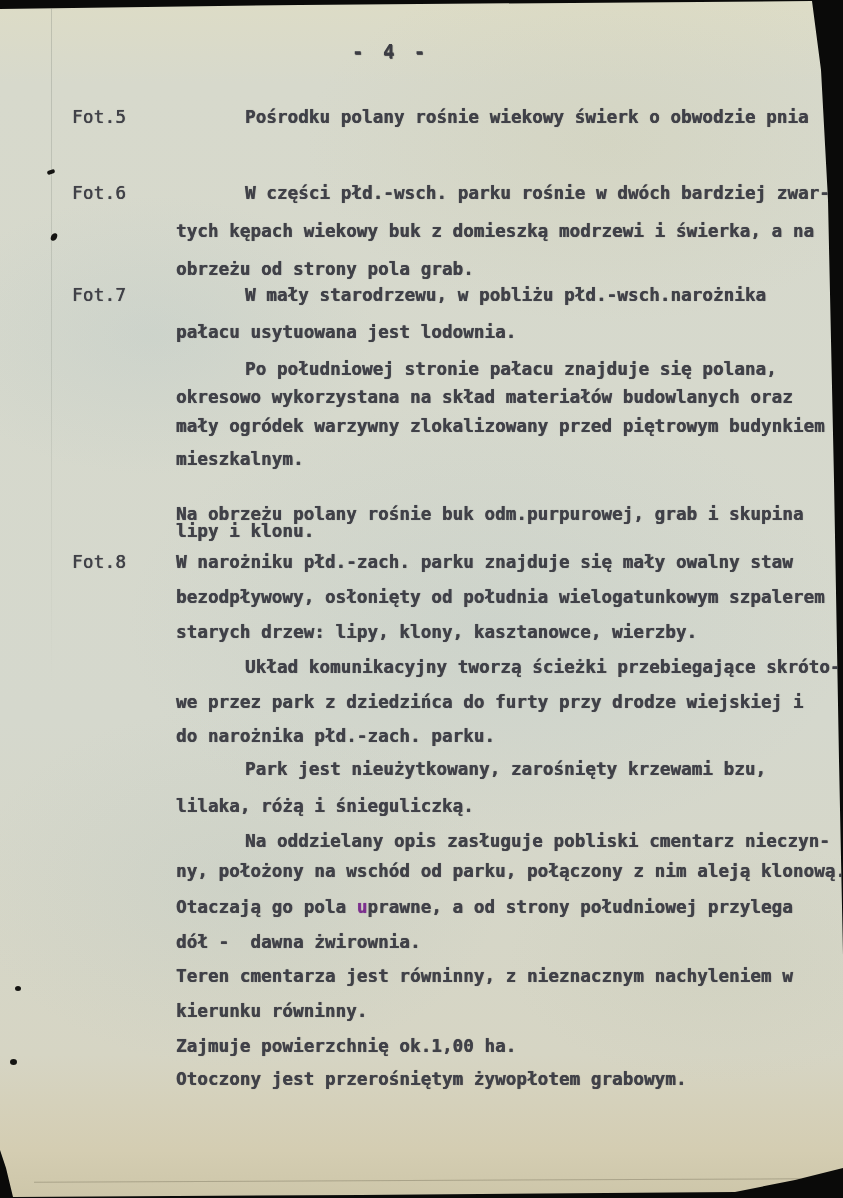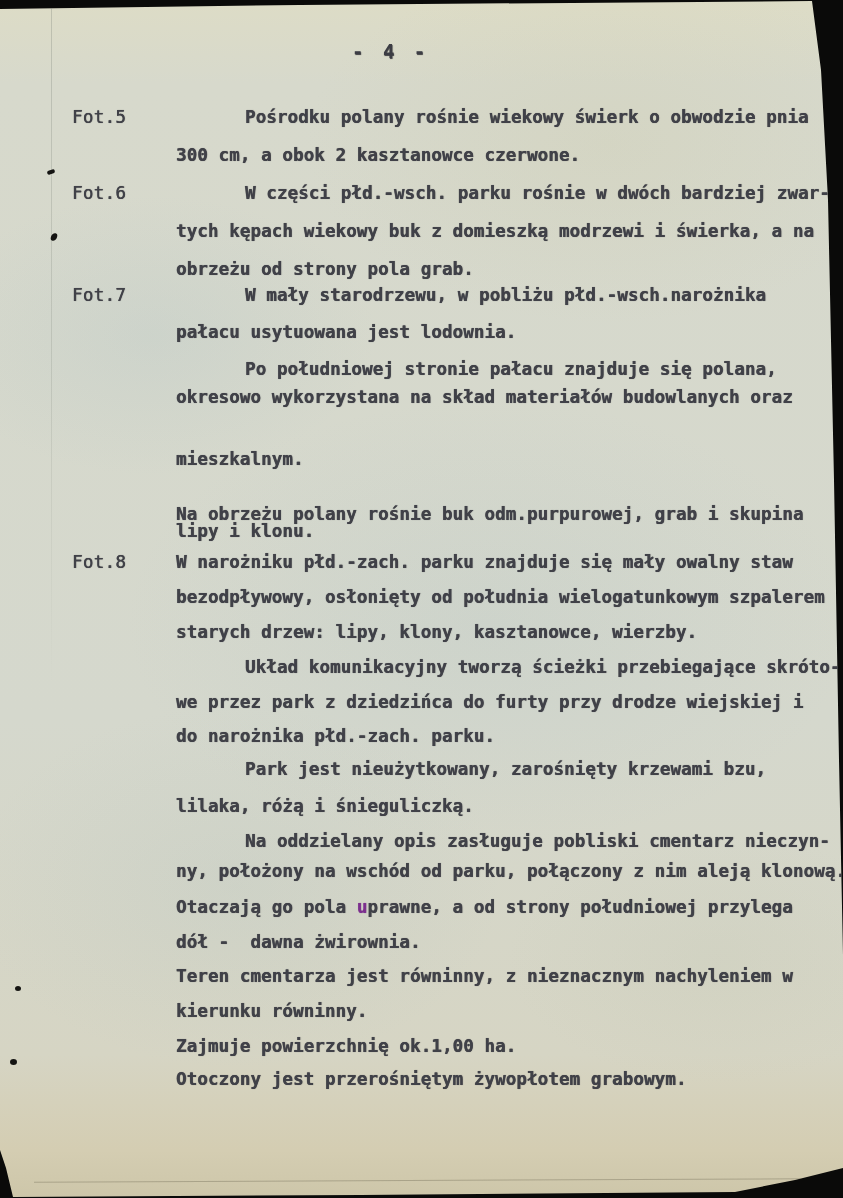--- a/index.html
+++ b/index.html
@@ -64,23 +64,20 @@
 <div id="scene">
   <div id="paper">
     <div id="crease"></div>
     <div id="bottom-edge"></div>
     <div id="page-number">- 4 -</div>
     <div id="textlayer">
         <div class="line" style="top: 107px;">
           <span class="flabel">Fot.5</span>
           <span class="ltext" style="left: 245px;">Pośrodku polany rośnie wiekowy świerk o obwodzie pnia</span>
         </div>
-        <div class="line" style="top: 145px;">
-          <span class="ltext" style="left: 176px;">300 cm, a obok 2 kasztanowce czerwone.</span>
-        </div>
         <div class="line" style="top: 183px;">
           <span class="flabel">Fot.6</span>
           <span class="ltext" style="left: 245px; text-align: right;">W części płd.-wsch. parku rośnie w dwóch bardziej zwar-</span>
         </div>
         <div class="line" style="top: 221px;">
           <span class="ltext" style="left: 176px;">tych kępach wiekowy buk z domieszką modrzewi i świerka, a na</span>
         </div>
         <div class="line" style="top: 259px;">
           <span class="ltext" style="left: 176px;">obrzeżu od strony pola grab.</span>
         </div>
@@ -89,20 +86,23 @@
           <span class="ltext" style="left: 245px;">W mały starodrzewu, w pobliżu płd.-wsch.narożnika</span>
         </div>
         <div class="line" style="top: 322px;">
           <span class="ltext" style="left: 176px;">pałacu usytuowana jest lodownia.</span>
         </div>
         <div class="line" style="top: 359px;">
           <span class="ltext" style="left: 245px;">Po południowej stronie pałacu znajduje się polana,</span>
         </div>
         <div class="line" style="top: 387px;">
           <span class="ltext" style="left: 176px;">okresowo wykorzystana na skład materiałów budowlanych oraz</span>
+        </div>
+        <div class="line" style="top: 416px;">
+          <span class="ltext" style="left: 176px;">mały ogródek warzywny zlokalizowany przed piętrowym budynkiem</span>
         </div>
         <div class="line" style="top: 449px;">
           <span class="ltext" style="left: 176px;">mieszkalnym.</span>
         </div>
         <div class="line" style="top: 504px;">
           <span class="ltext" style="left: 176px;">Na obrzeżu polany rośnie buk odm.purpurowej, grab i skupina</span>
         </div>
         <div class="line" style="top: 521px;">
           <span class="ltext" style="left: 176px;">lipy i klonu.</span>
         </div>

